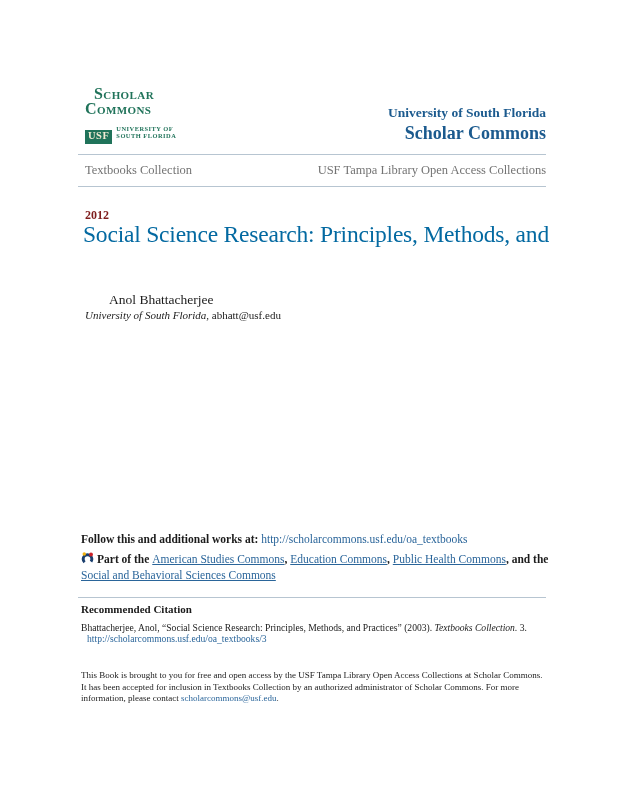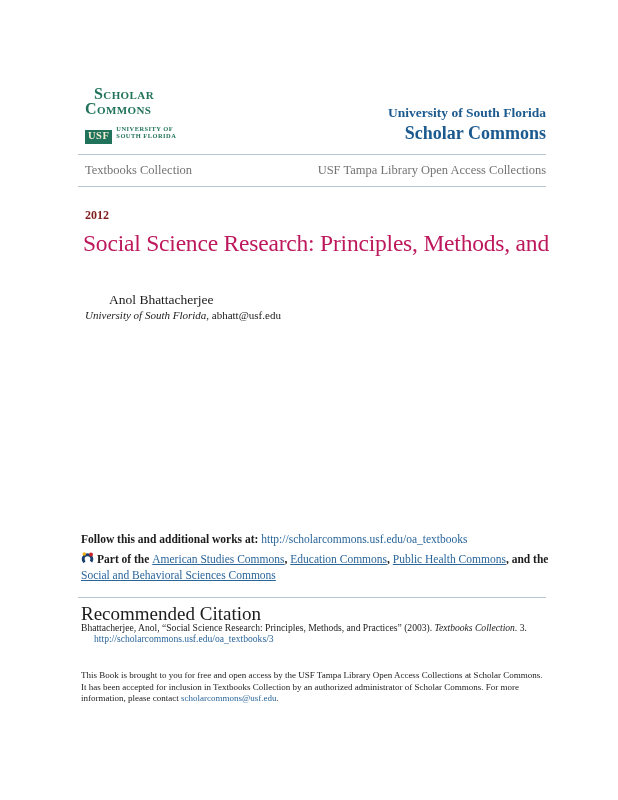--- a/index.html
+++ b/index.html
@@ -21,34 +21,34 @@
   .rule{position:absolute;left:78px;width:468px;height:1px;background:#b7c5d1;}
   .rule1{top:154px;}
   .rule2{top:186px;}
   .rule3{top:597px;}
   
   .nav-left,.nav-right{position:absolute;top:163px;font-size:12.5px;color:#737373;text-decoration:none;cursor:pointer;}
   .nav-left{left:85px;}
   .nav-right{right:72px;}
   
   .year{position:absolute;left:85px;top:208px;font-size:12px;font-weight:bold;color:#7f1d1d;}
-  .title{position:absolute;left:83px;top:228px;margin:0;font-weight:normal;font-size:23.5px;line-height:30px;letter-spacing:-0.2px;color:#be185d;}
+  .title{position:absolute;left:83px;top:219px;margin:0;font-weight:normal;font-size:23.5px;line-height:30px;letter-spacing:-0.2px;color:#0369a1;}
   .author{position:absolute;left:85px;top:292px;font-size:13.5px;margin-left:24px;}
   .affiliation{position:absolute;left:85px;top:309px;font-size:11px;}
   
   .follow{position:absolute;left:81px;top:533px;font-size:11.5px;}
   .partof{position:absolute;left:81px;top:551px;width:468px;font-size:11.5px;line-height:16px;}
   .lnk{color:#2a659a;text-decoration:none;cursor:pointer;}
   .lnk.u{text-decoration:underline;}
   .dcn-icon{vertical-align:-2px;margin-right:3px;}
   b{font-weight:bold;}
   
-  .cit-head{position:absolute;left:81px;top:603px;font-size:19px;font-weight:normal;}
+  .cit-head{position:absolute;left:81px;top:603px;font-size:11px;font-weight:bold;}
   .cit-body{position:absolute;left:81px;top:622px;width:502px;font-size:9.6px;line-height:11.5px;}
-  .cit-url{position:absolute;left:94px;top:633px;font-size:9.6px;}
+  .cit-url{position:absolute;left:87px;top:633px;font-size:9.6px;}
   
   .footer{position:absolute;left:81px;top:670px;width:464px;font-size:9px;line-height:11.6px;color:#222;}
 </style>
 </head>
 <body>
 
 <div class="page">
 
   <div class="logo">
     <div class="logo-line first">Scholar</div>

